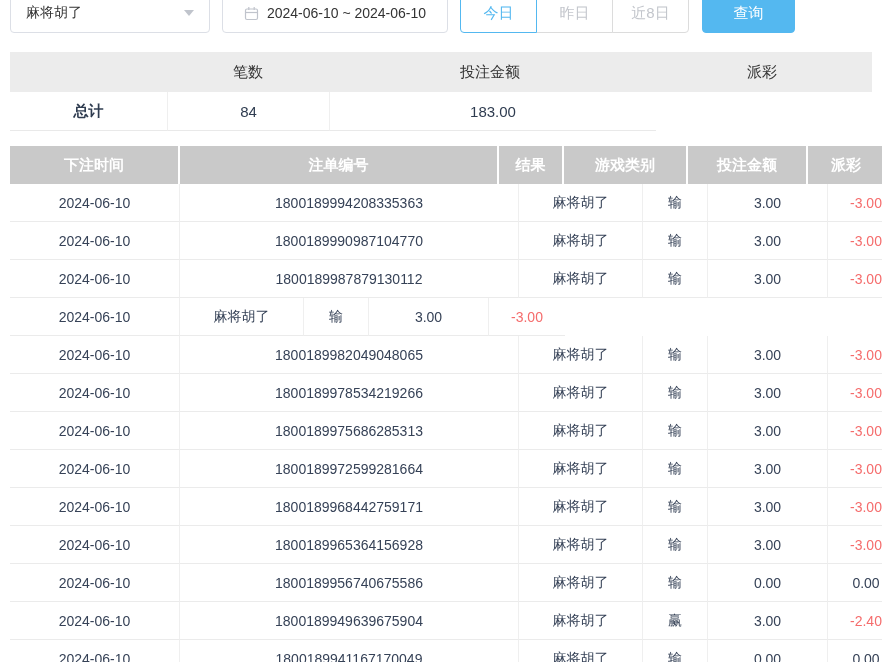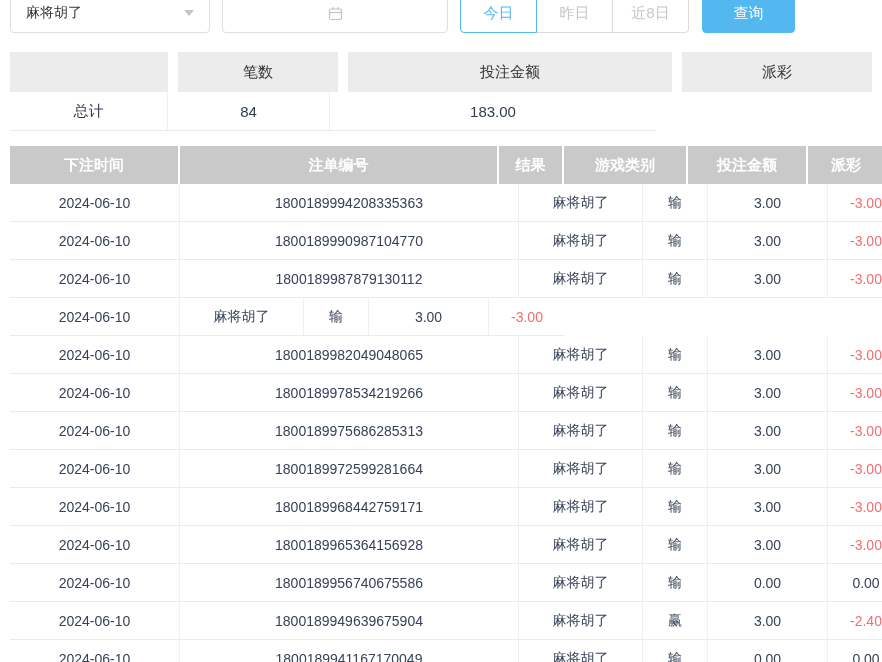--- a/index.html
+++ b/index.html
@@ -52,29 +52,29 @@
     cursor: pointer;
   }
 
   
   .summary { position: absolute; top: 52px; left: 10px; width: 862px; }
   .summary .shead { display: flex; height: 40px; }
   .summary .shead .cell {
     background: #ececec; color: #333; font-size: 15px;
     display: flex; align-items: center; justify-content: center;
   }
-  .summary .shead .cell + .cell { margin-left: 10px; }
+  .summary .shead .cell + .cell { margin-left: 0; }
   .summary .srow { display: flex; height: 39px; }
   .summary .srow .cell {
     border-bottom: 1px solid #e9e9e9;
     color: #2f3c50; font-size: 15px;
     display: flex; align-items: center; justify-content: center;
   }
   .summary .srow .cell:not(:last-child) { border-right: 1px solid #efefef; }
-  .sc1 { width: 158px; } .sc2 { width: 160px; } .sc3 { width: 324px; } .sc4 { flex: 1; }
+  .sc1 { width: 158px; font-weight: bold; } .sc2 { width: 160px; } .sc3 { width: 324px; } .sc4 { flex: 1; }
   .summary .srow .sc1 { width: 158px; } .summary .srow .sc2 { width: 162px; }
   .summary .srow .sc3 { width: 326px; }
 
   
   .bet-table { position: absolute; top: 146px; left: 10px; width: 938px; }
   .thead { display: flex; height: 38px; }
   .thead .hcell {
     background: #c9c9c9; color: #fff; font-size: 15px; font-weight: bold;
     display: flex; align-items: center; justify-content: center;
   }
@@ -104,20 +104,21 @@
 
 <div class="ctrl date-input">
   <span style="display:flex;">
     <svg width="15" height="15" viewBox="0 0 15 15">
       <rect x="1.5" y="3" width="12" height="10.5" rx="1.5" fill="none" stroke="#c0c4cc" stroke-width="1.2"></rect>
       <line x1="1.5" y1="6.5" x2="13.5" y2="6.5" stroke="#c0c4cc" stroke-width="1.2"></line>
       <line x1="4.8" y1="1" x2="4.8" y2="4" stroke="#c0c4cc" stroke-width="1.2"></line>
       <line x1="10.2" y1="1" x2="10.2" y2="4" stroke="#c0c4cc" stroke-width="1.2"></line>
     </svg>
   </span>
+  <span>2024-06-10 ~ 2024-06-10</span>
 </div>
 
 <div class="ctrl btn-group" style="border:none;">
   <div class="qbtn active">今日</div>
   <div class="qbtn">昨日</div>
   <div class="qbtn">近8日</div>
 </div>
 
 <div class="ctrl search-btn">查询</div>
 

